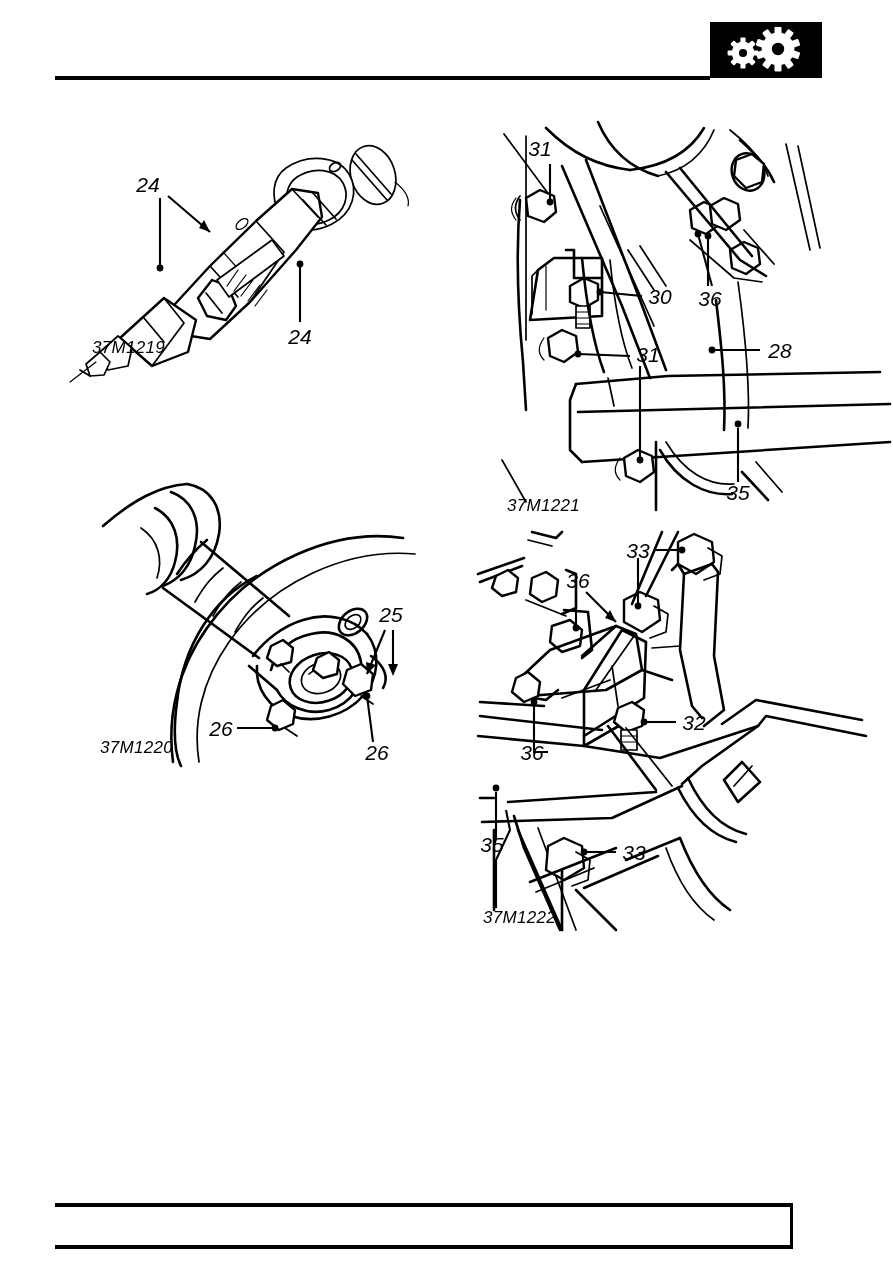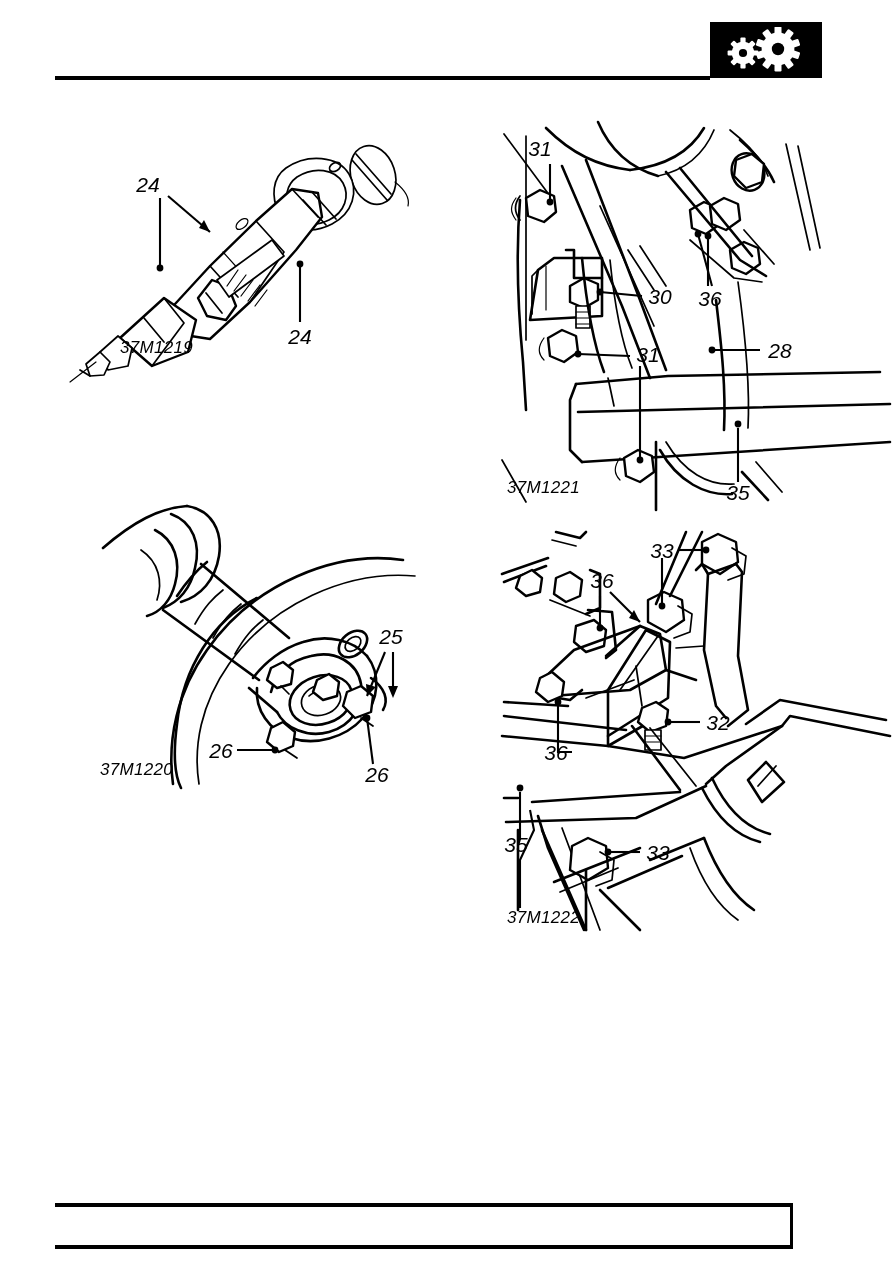--- a/index.html
+++ b/index.html
@@ -15,26 +15,26 @@
   
   .footer-box{position:absolute;left:55px;top:1203px;width:735px;height:38px;
               border-top:4px solid #000;border-bottom:4px solid #000;border-right:3px solid #000;}
 
   
   .fig{position:absolute;font-style:italic;}
   .fig svg{display:block;overflow:visible;}
   .fig-id{position:absolute;font-size:17px;letter-spacing:.3px;white-space:nowrap;}
 
   #fig-1{left:60px;top:120px;width:380px;height:250px;}
-  #fig-1 .fig-id{left:60px;top:218px;}
+  #fig-1 .fig-id{left:32px;top:218px;}
   #fig-2{left:490px;top:110px;width:400px;height:400px;}
-  #fig-2 .fig-id{left:17px;top:368px;}
-  #fig-3{left:85px;top:492px;width:350px;height:300px;}
+  #fig-2 .fig-id{left:17px;top:386px;}
+  #fig-3{left:85px;top:470px;width:350px;height:300px;}
   #fig-3 .fig-id{left:15px;top:268px;}
-  #fig-4{left:490px;top:530px;width:400px;height:410px;}
+  #fig-4{left:466px;top:530px;width:400px;height:410px;}
   #fig-4 .fig-id{left:17px;top:378px;}
 
   .ln{fill:none;stroke:#000;stroke-width:1.7;stroke-linecap:round;stroke-linejoin:round;}
   .ln-th{fill:none;stroke:#000;stroke-width:2.6;stroke-linecap:round;stroke-linejoin:round;}
   .ln-fn{fill:none;stroke:#000;stroke-width:1.2;stroke-linecap:round;stroke-linejoin:round;}
   .lead{fill:none;stroke:#000;stroke-width:2.1;stroke-linecap:butt;}
   .dot{fill:#000;}
   .wht{fill:#fff;stroke:#000;stroke-width:1.7;stroke-linejoin:round;}
   .wht-th{fill:#fff;stroke:#000;stroke-width:2.4;stroke-linejoin:round;}
   .cal{font-family:"Liberation Sans",sans-serif;font-size:21px;fill:#000;}

